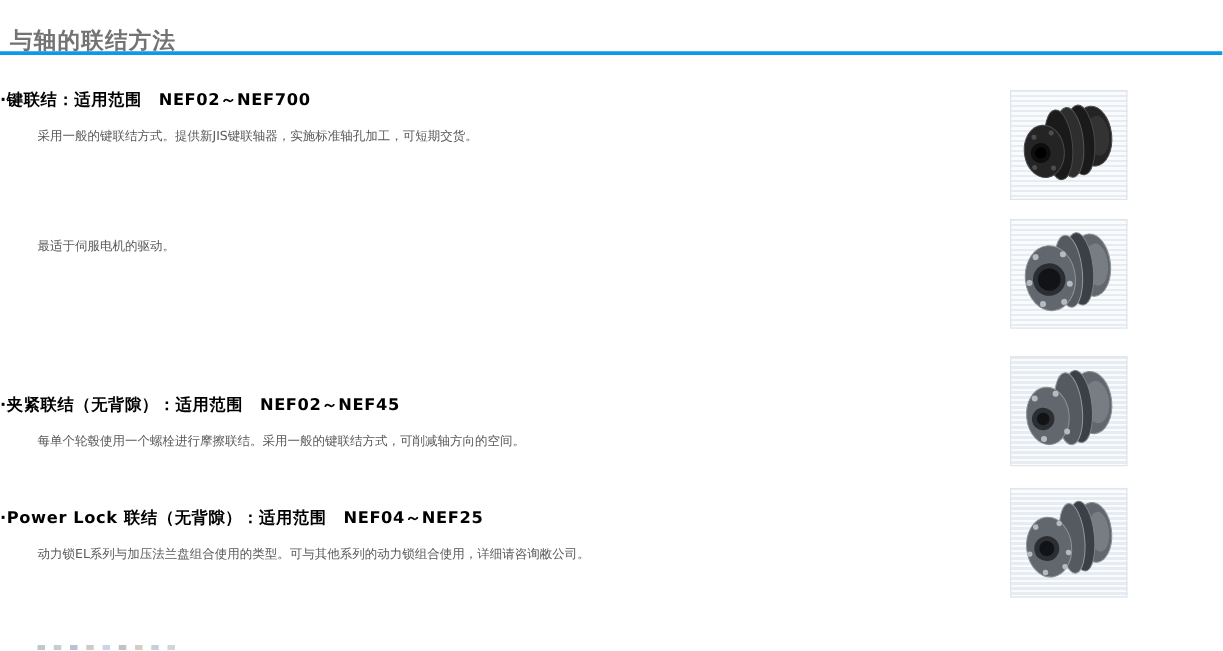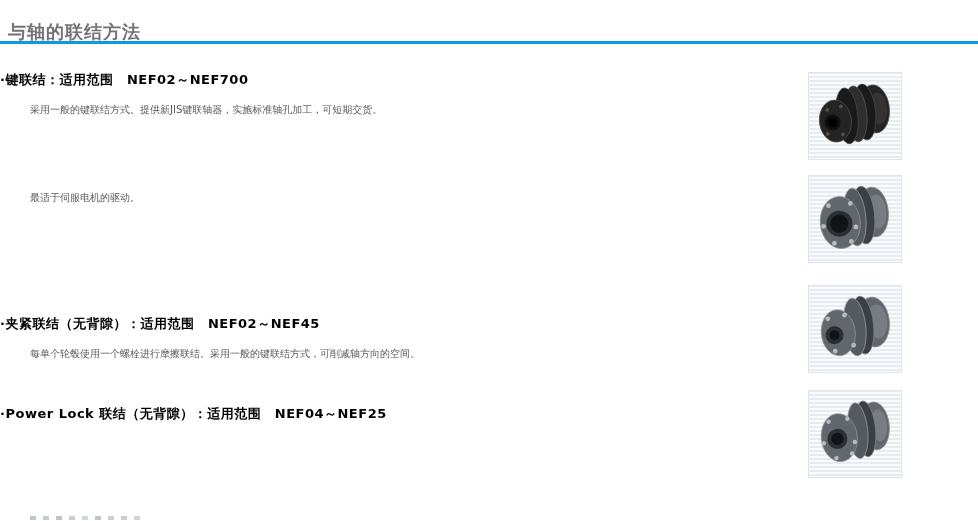--- a/index.html
+++ b/index.html
@@ -138,20 +138,21 @@
       <circle class="bolt" cx="44" cy="60" r="2.4"></circle>
       <circle class="bolt" cx="25" cy="64" r="2.4"></circle>
       <circle class="bore" cx="26" cy="48" r="9"></circle>
       <circle class="hole" cx="26" cy="48" r="5"></circle>
     </g>
   </svg>
 </div>
 
 <div class="section sec-4">
   <div class="sec-heading">·Power Lock 联结（无背隙）：适用范围　NEF04～NEF25</div>
+  <p class="sec-body">动力锁EL系列与加压法兰盘组合使用的类型。可与其他系列的动力锁组合使用，详细请咨询敝公司。</p>
 </div>
 <div class="photo photo-4">
   <svg viewBox="0 0 94 88" class="cpl-metal">
     <g transform="rotate(-6 47 44)">
       <ellipse class="hub" cx="68" cy="38" rx="14" ry="24"></ellipse>
       <ellipse class="face" cx="72" cy="38" rx="8" ry="16"></ellipse>
       <ellipse class="disc" cx="58" cy="40" rx="10" ry="28"></ellipse>
       <ellipse class="disc2" cx="50" cy="41" rx="10" ry="28"></ellipse>
       <ellipse class="hub" cx="31" cy="46" rx="18" ry="24"></ellipse>
       <circle class="bolt" cx="22" cy="29" r="2.2"></circle>

